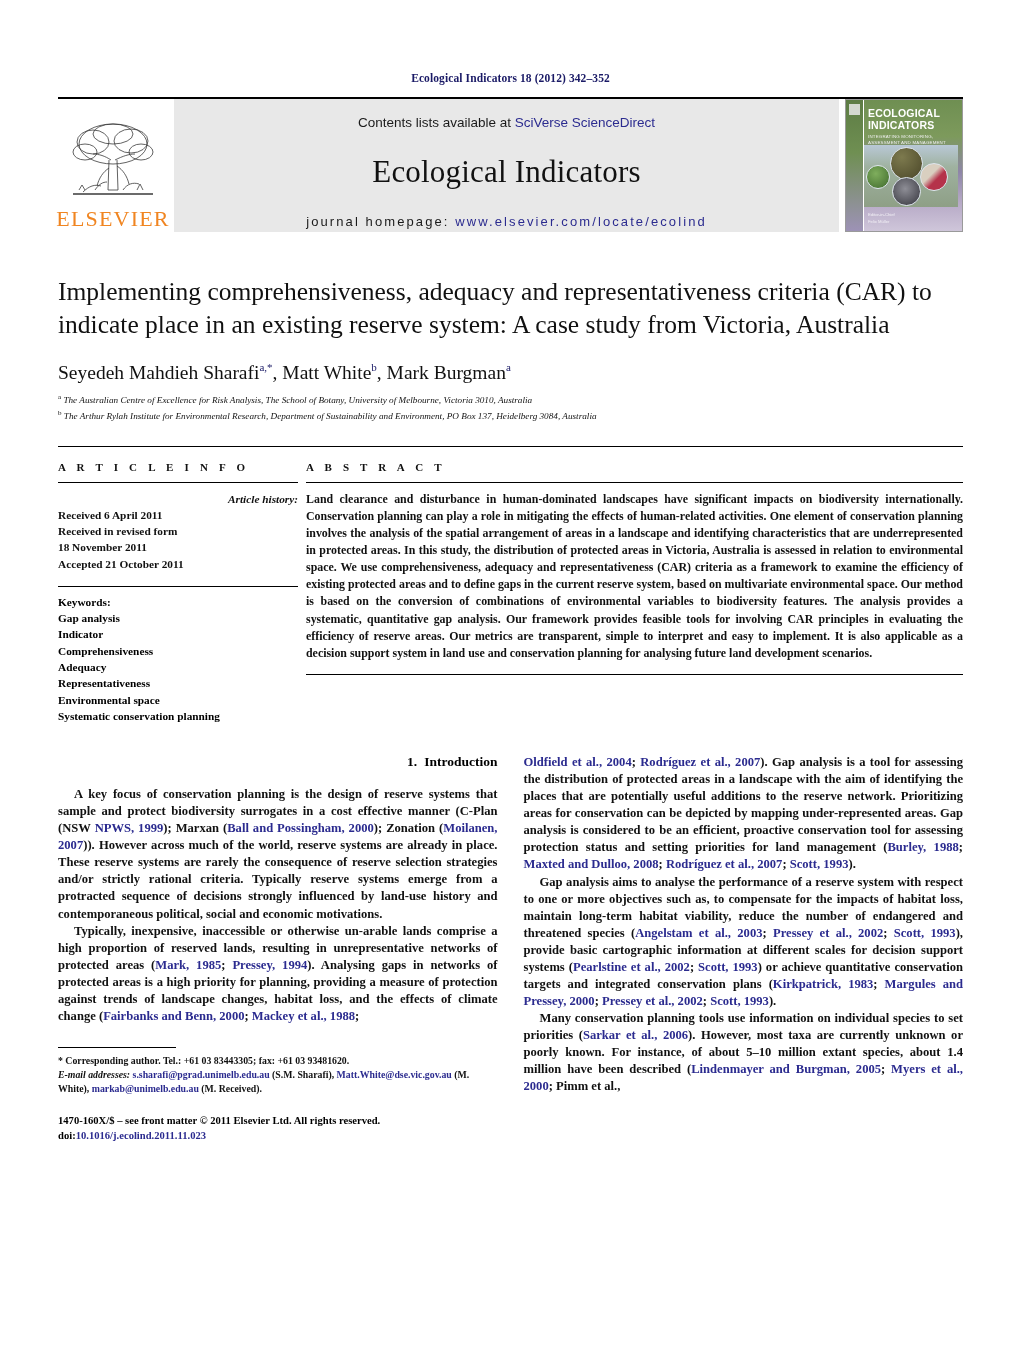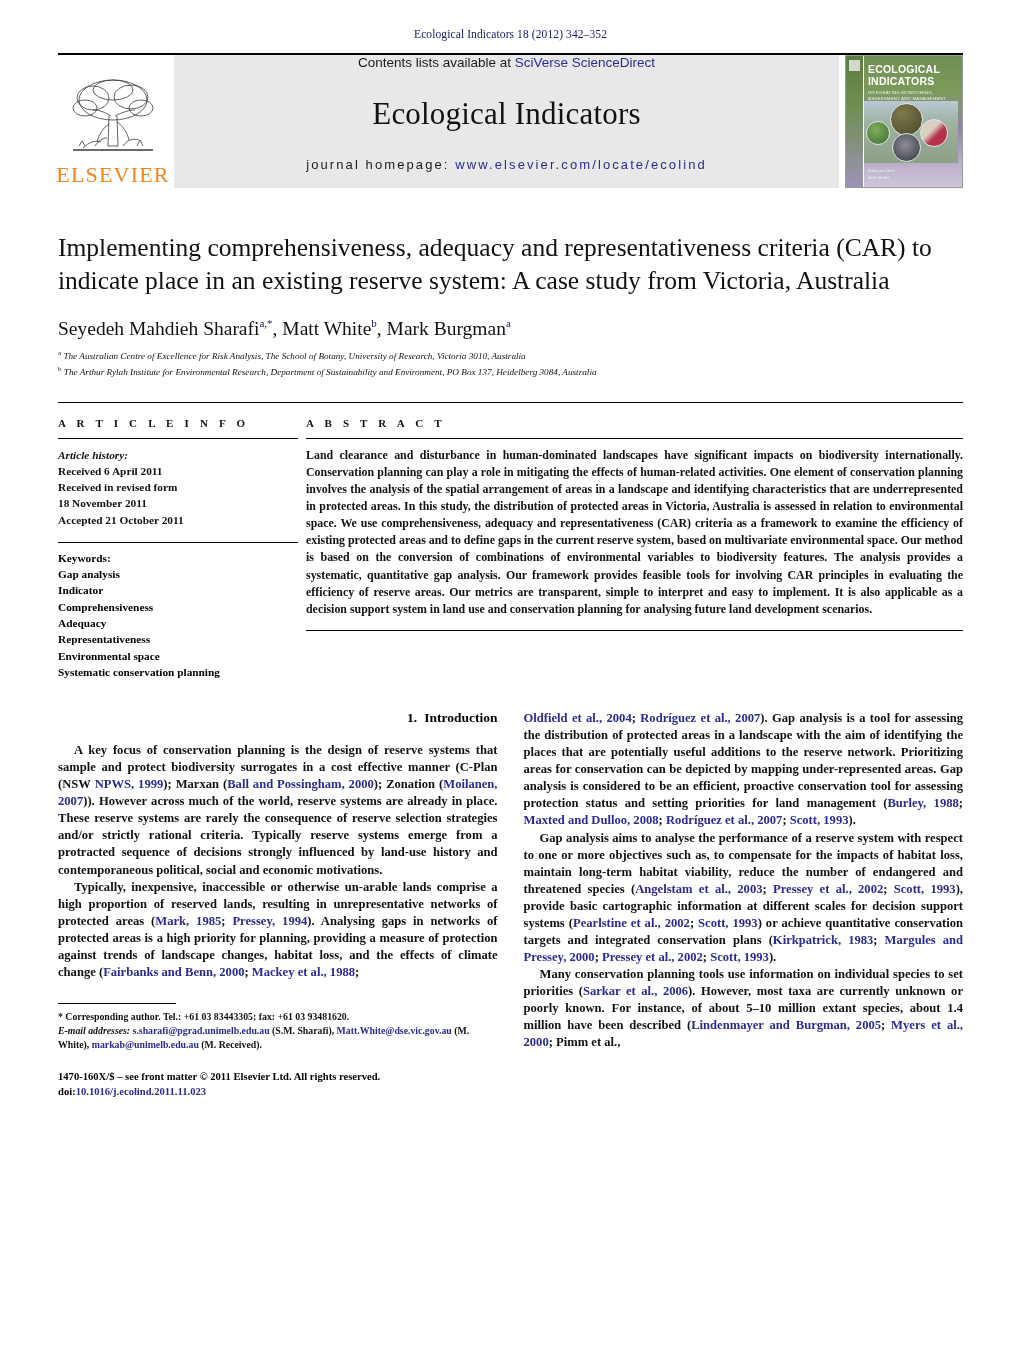--- a/index.html
+++ b/index.html
@@ -20,23 +20,23 @@
     height: 1351px;
     position: relative;
     box-sizing: border-box;
     padding: 0 58px;
   }
 
   
   .running-head {
     text-align: center;
     font-size: 11.5px;
-    font-weight: normal;
+    font-weight: bold;
     color: #1a1a66;
-    padding-top: 28px;
+    padding-top: 72px;
     letter-spacing: 0.1px;
   }
 
   
   .masthead {
     margin-top: 13px;
     border-top: 2px solid #000;
     display: flex;
     align-items: stretch;
     height: 133px;
@@ -62,21 +62,21 @@
   }
   .banner {
     flex: 1;
     background: #e8e8e8;
     margin-left: 6px;
     margin-right: 6px;
     display: flex;
     flex-direction: column;
     align-items: center;
     justify-content: space-between;
-    padding: 0 0 16px 0;
+    padding: 16px 0 16px 0;
     box-sizing: border-box;
     gap: 24px;
   }
   .banner-top {
     font-family: "Liberation Sans", sans-serif;
     font-size: 13.5px;
     color: #1a1a1a;
   }
   .banner-top .sd-link { color: #2b2b8f; }
   .banner-title {
@@ -185,21 +185,21 @@
     color: #111;
   }
   .rule { border-top: 1px solid #000; margin: 9px 0 8px 0; }
   .rule-thin { border-top: 1px solid #000; margin: 14px 0 7px 0; }
   .info-text {
     font-size: 11.3px;
     line-height: 1.44;
     font-weight: bold;
     color: #111;
   }
-  .info-text .ital { font-style: italic; font-weight: bold; }
+  .info-text .ital { font-style: italic; font-weight: bold; text-align: right; }
   .kw-list { font-size: 11.3px; line-height: 1.44; font-weight: bold; }
   .abs-body {
     font-size: 11.9px;
     line-height: 1.44;
     text-align: justify;
     font-weight: bold;
     color: #111;
     hyphens: auto;
   }
   .copyright {
@@ -328,21 +328,21 @@
 
     <div class="authors">
       <span>Seyedeh Mahdieh Sharafi</span><sup>a,*</sup>,
       <span>Matt White</span><sup>b</sup>,
       <span>Mark Burgman</span><sup>a</sup>
     </div>
 
     <div class="affil">
       <div>
         <sup>a</sup>
-        <span>The Australian Centre of Excellence for Risk Analysis, The School of Botany, University of Research, Victoria 3010, Australia</span>
+        <span>The Australian Centre of Excellence for Risk Analysis, The School of Botany, University of Melbourne, Victoria 3010, Australia</span>
       </div>
       <div>
         <sup>b</sup>
         <span>The Arthur Rylah Institute for Environmental Research, Department of Sustainability and Environment, PO Box 137, Heidelberg 3084, Australia</span>
       </div>
     </div>
   </div>
 
   <div class="info-abstract">
 

